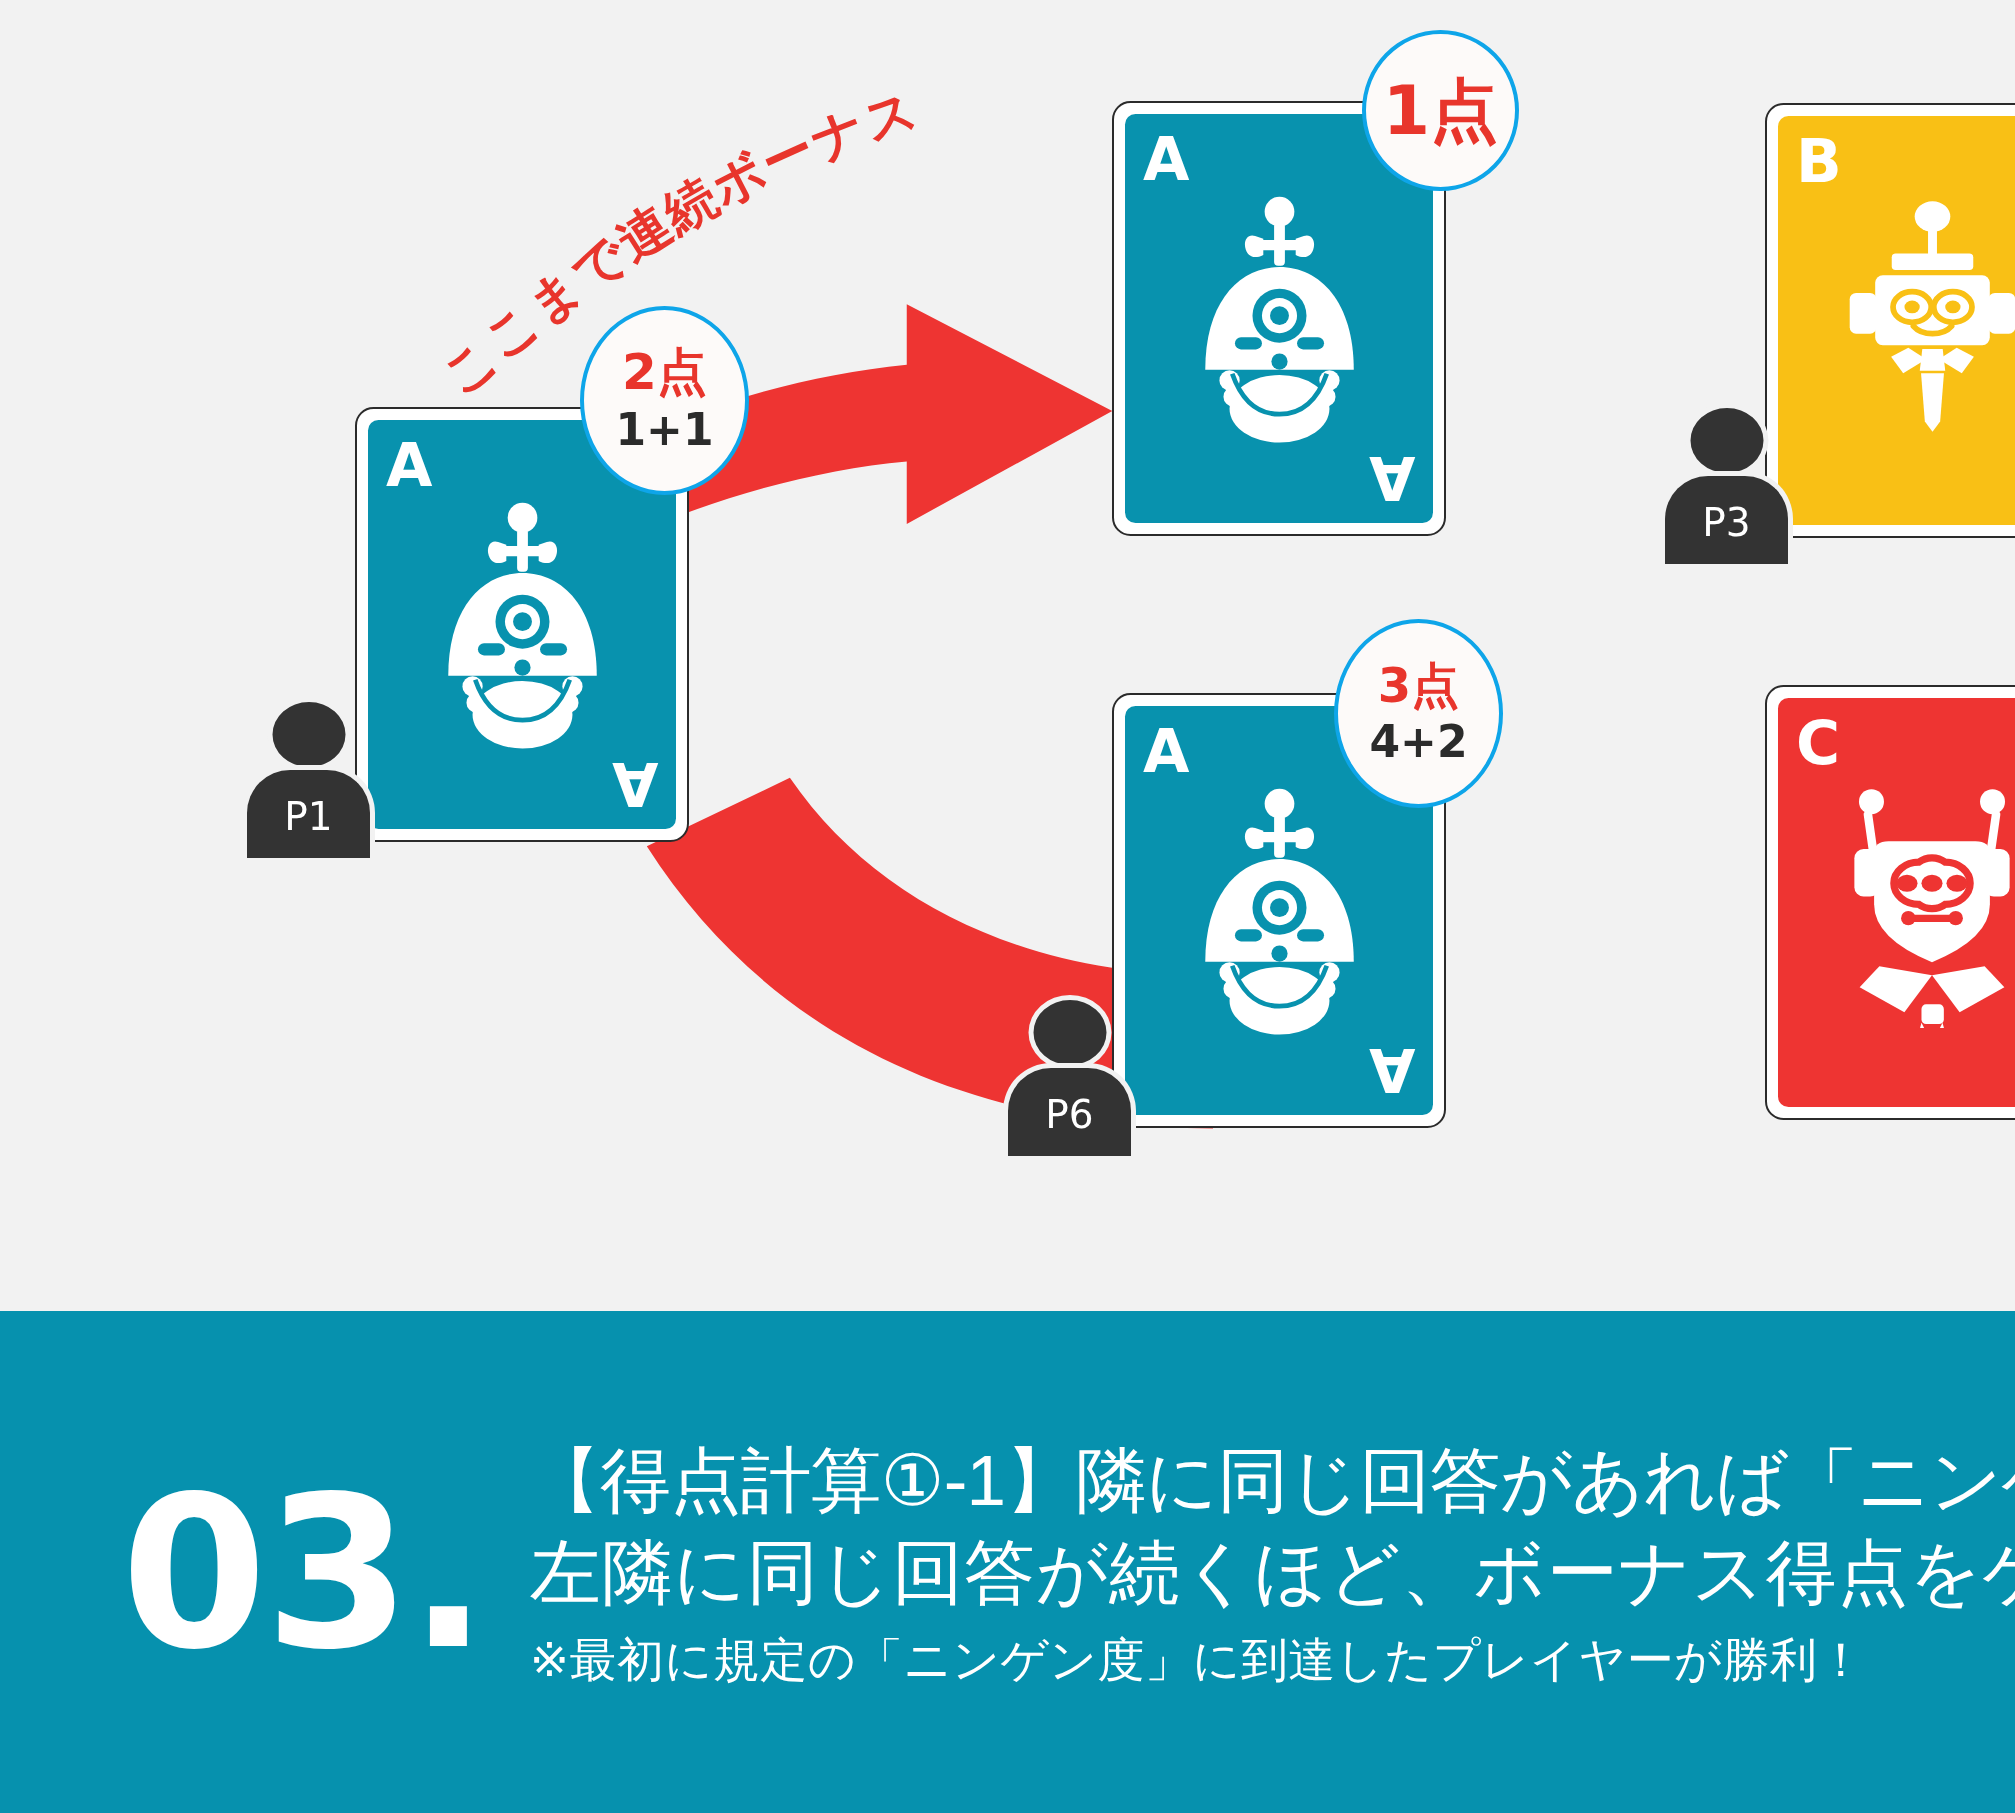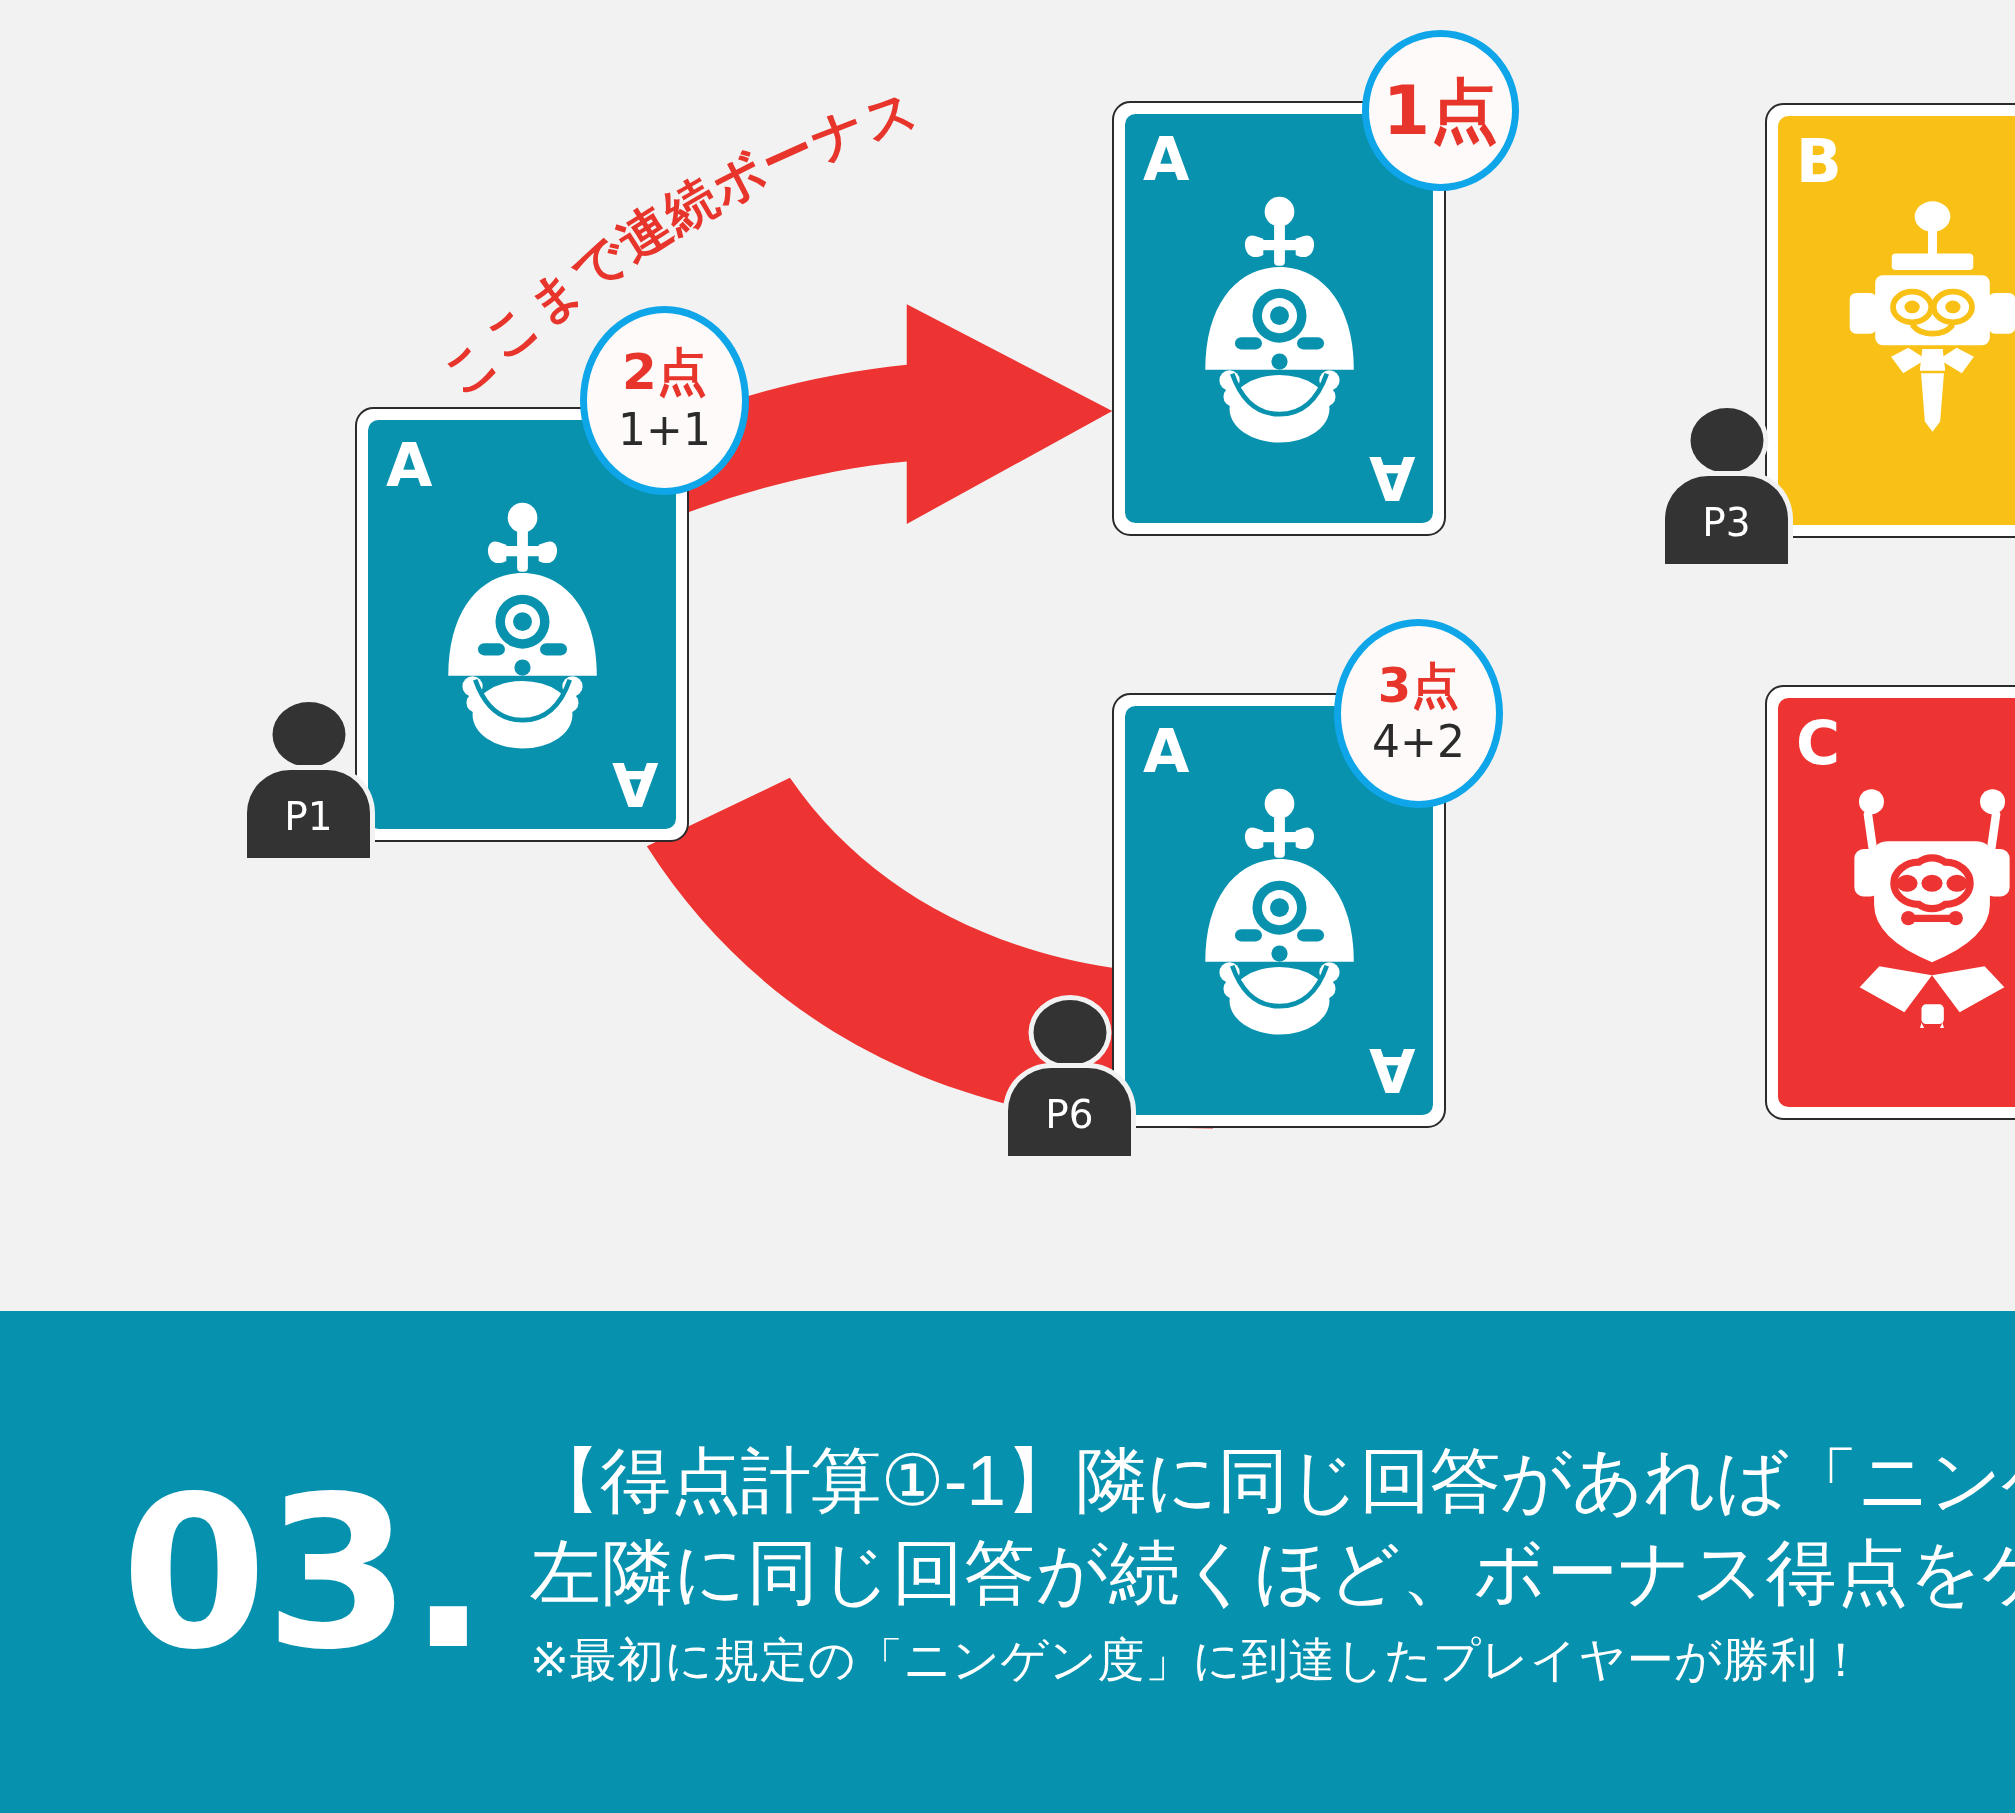--- a/index.html
+++ b/index.html
@@ -102,29 +102,29 @@
   .player .plabel{
     color:#FFFFFF;font-size:39px;font-weight:400;line-height:1;
     margin-top:5.6px;font-family:"DejaVu Sans",sans-serif;
   }
 
   
   .bubble{
     position:absolute;
     border-radius:50%;
     background:#FDFAF9;
-    border:7px solid #0ea5e9;
+    border:4px solid #0ea5e9;
     display:flex;flex-direction:column;align-items:center;justify-content:center;
   }
   .bubble .bmain{
     color:#E8352C;font-weight:700;line-height:1;white-space:nowrap;
     font-family:"DejaVu Sans",sans-serif;
   }
   .bubble .bsub{
-    color:#2B2B2B;line-height:1;white-space:nowrap;font-weight:400;
+    color:#2B2B2B;line-height:1;white-space:nowrap;font-weight:700;
     font-family:"DejaVu Sans",sans-serif;
   }
 
   
   .svg-layer{position:absolute;left:0;top:0;width:3224px;height:1311px;pointer-events:none;}
 </style>
 </head>
 <body>
 
 <div id="stage">

